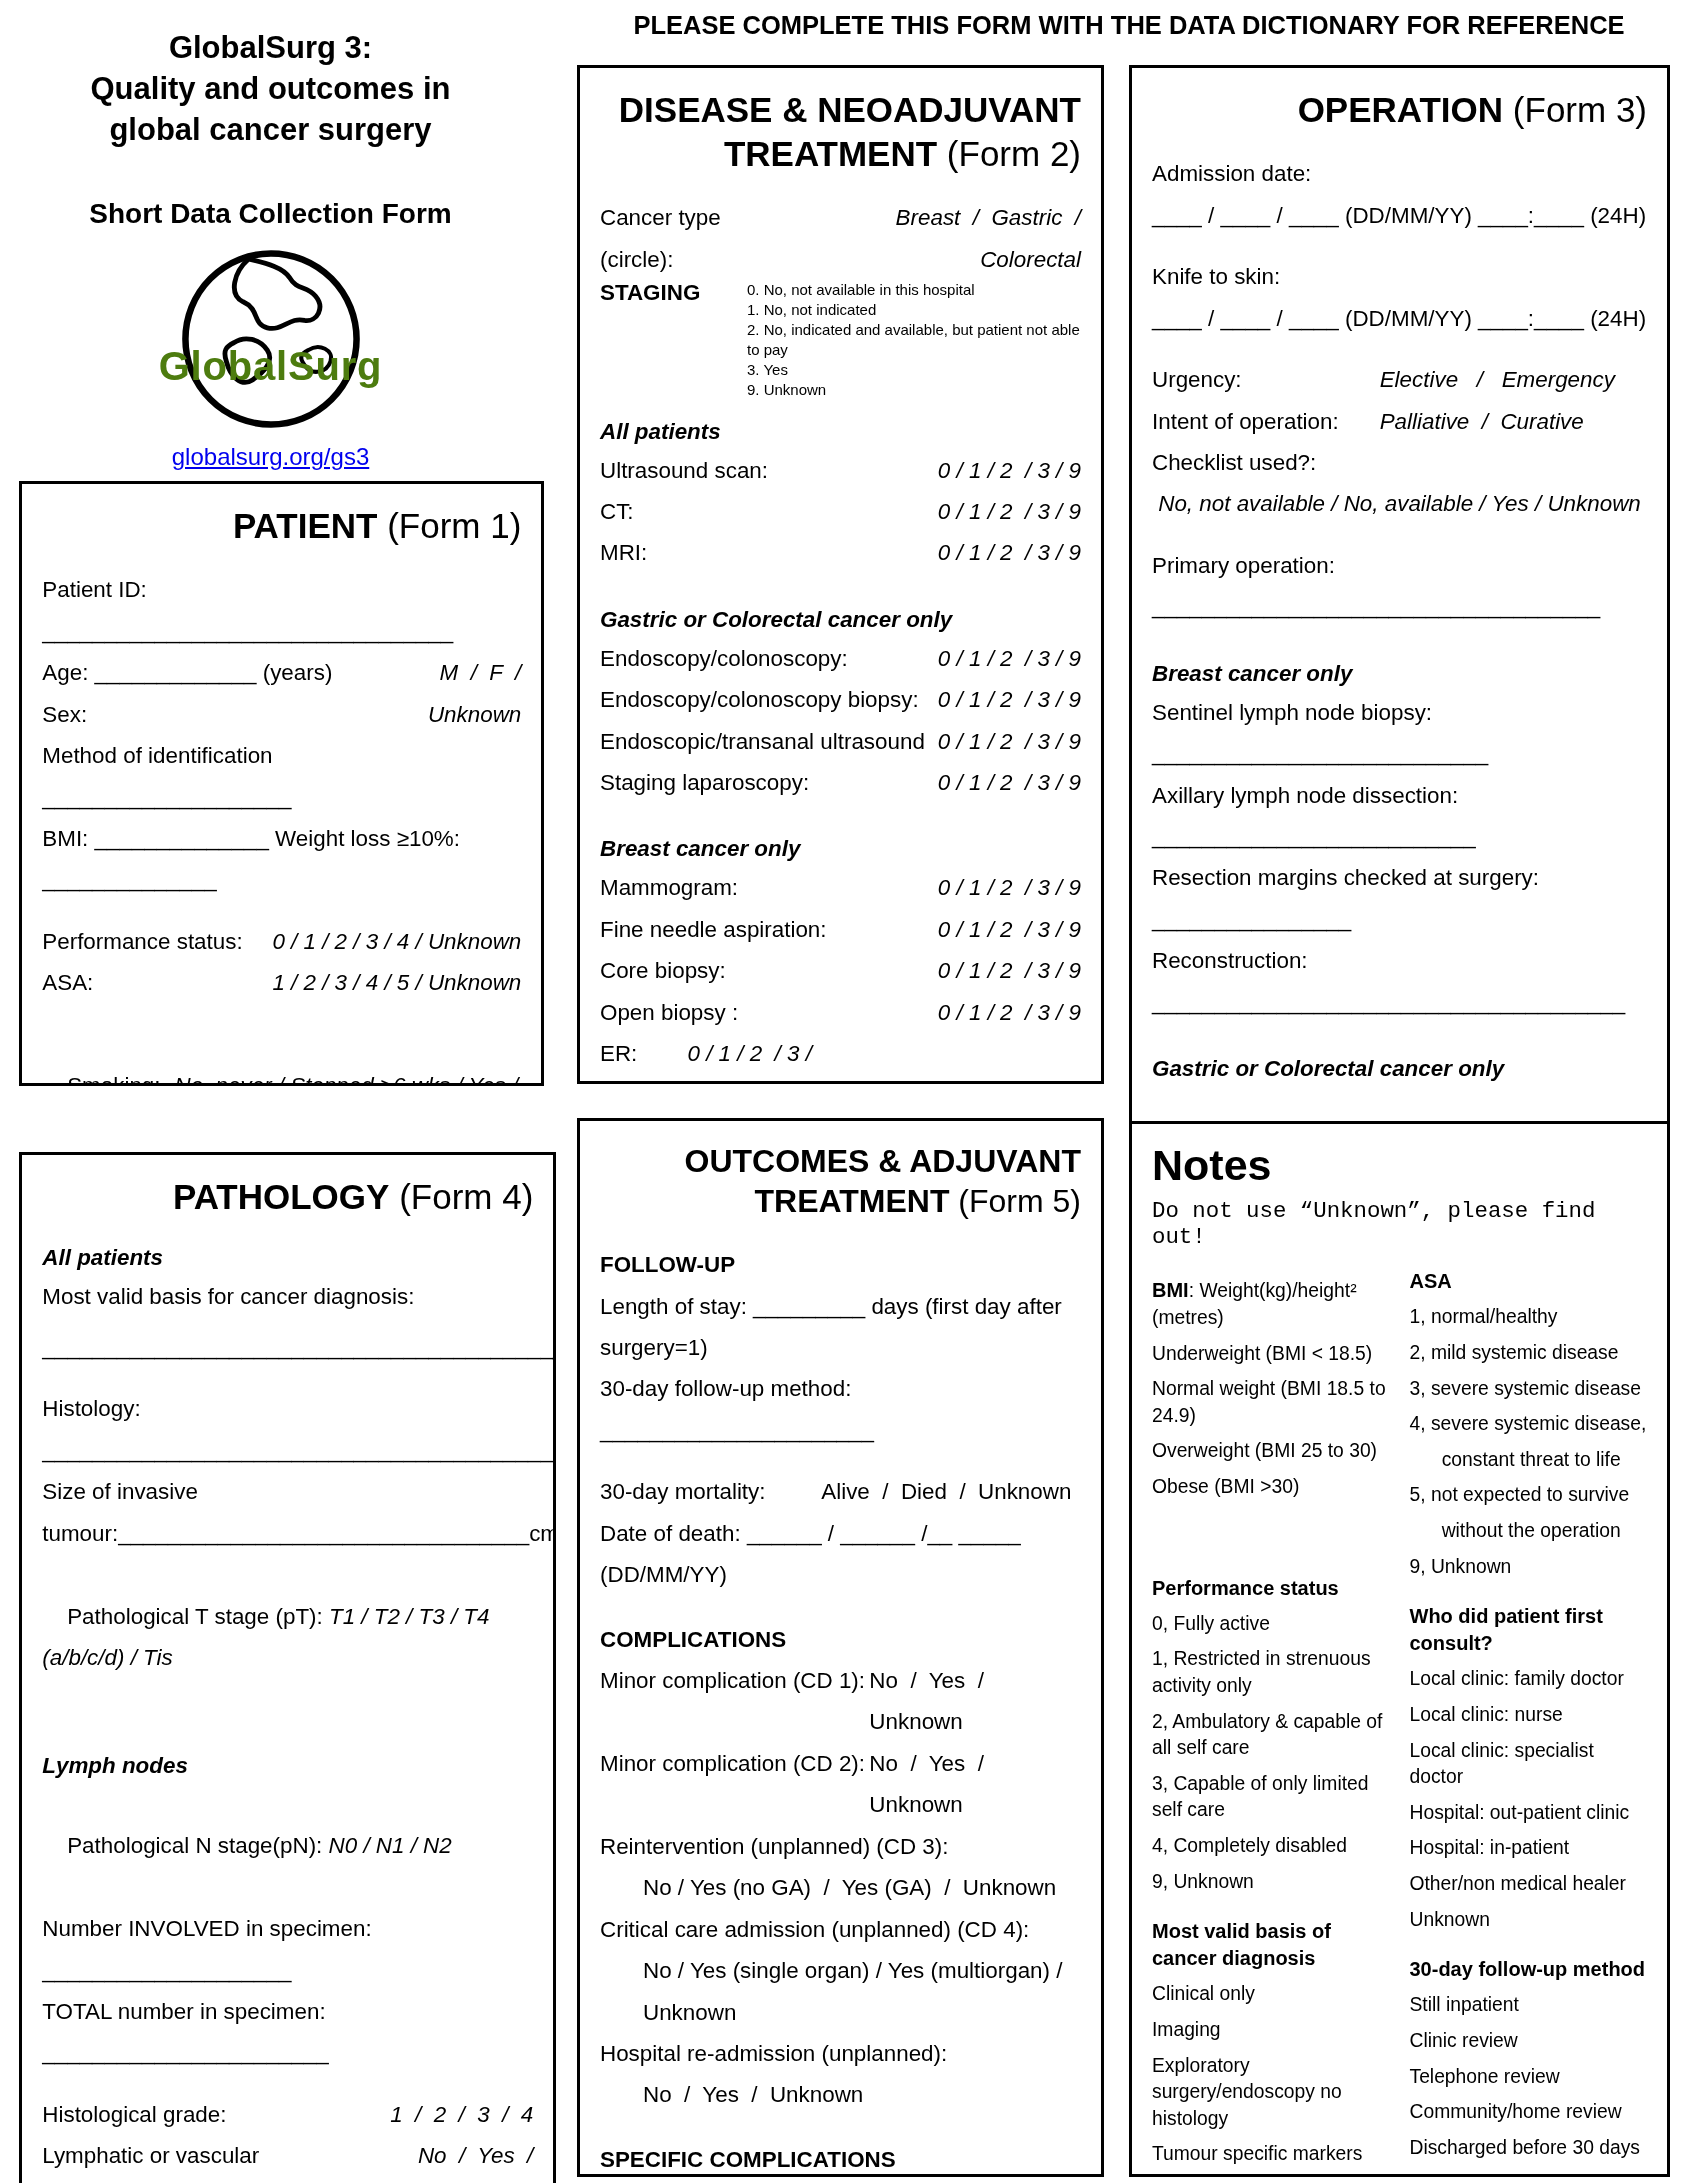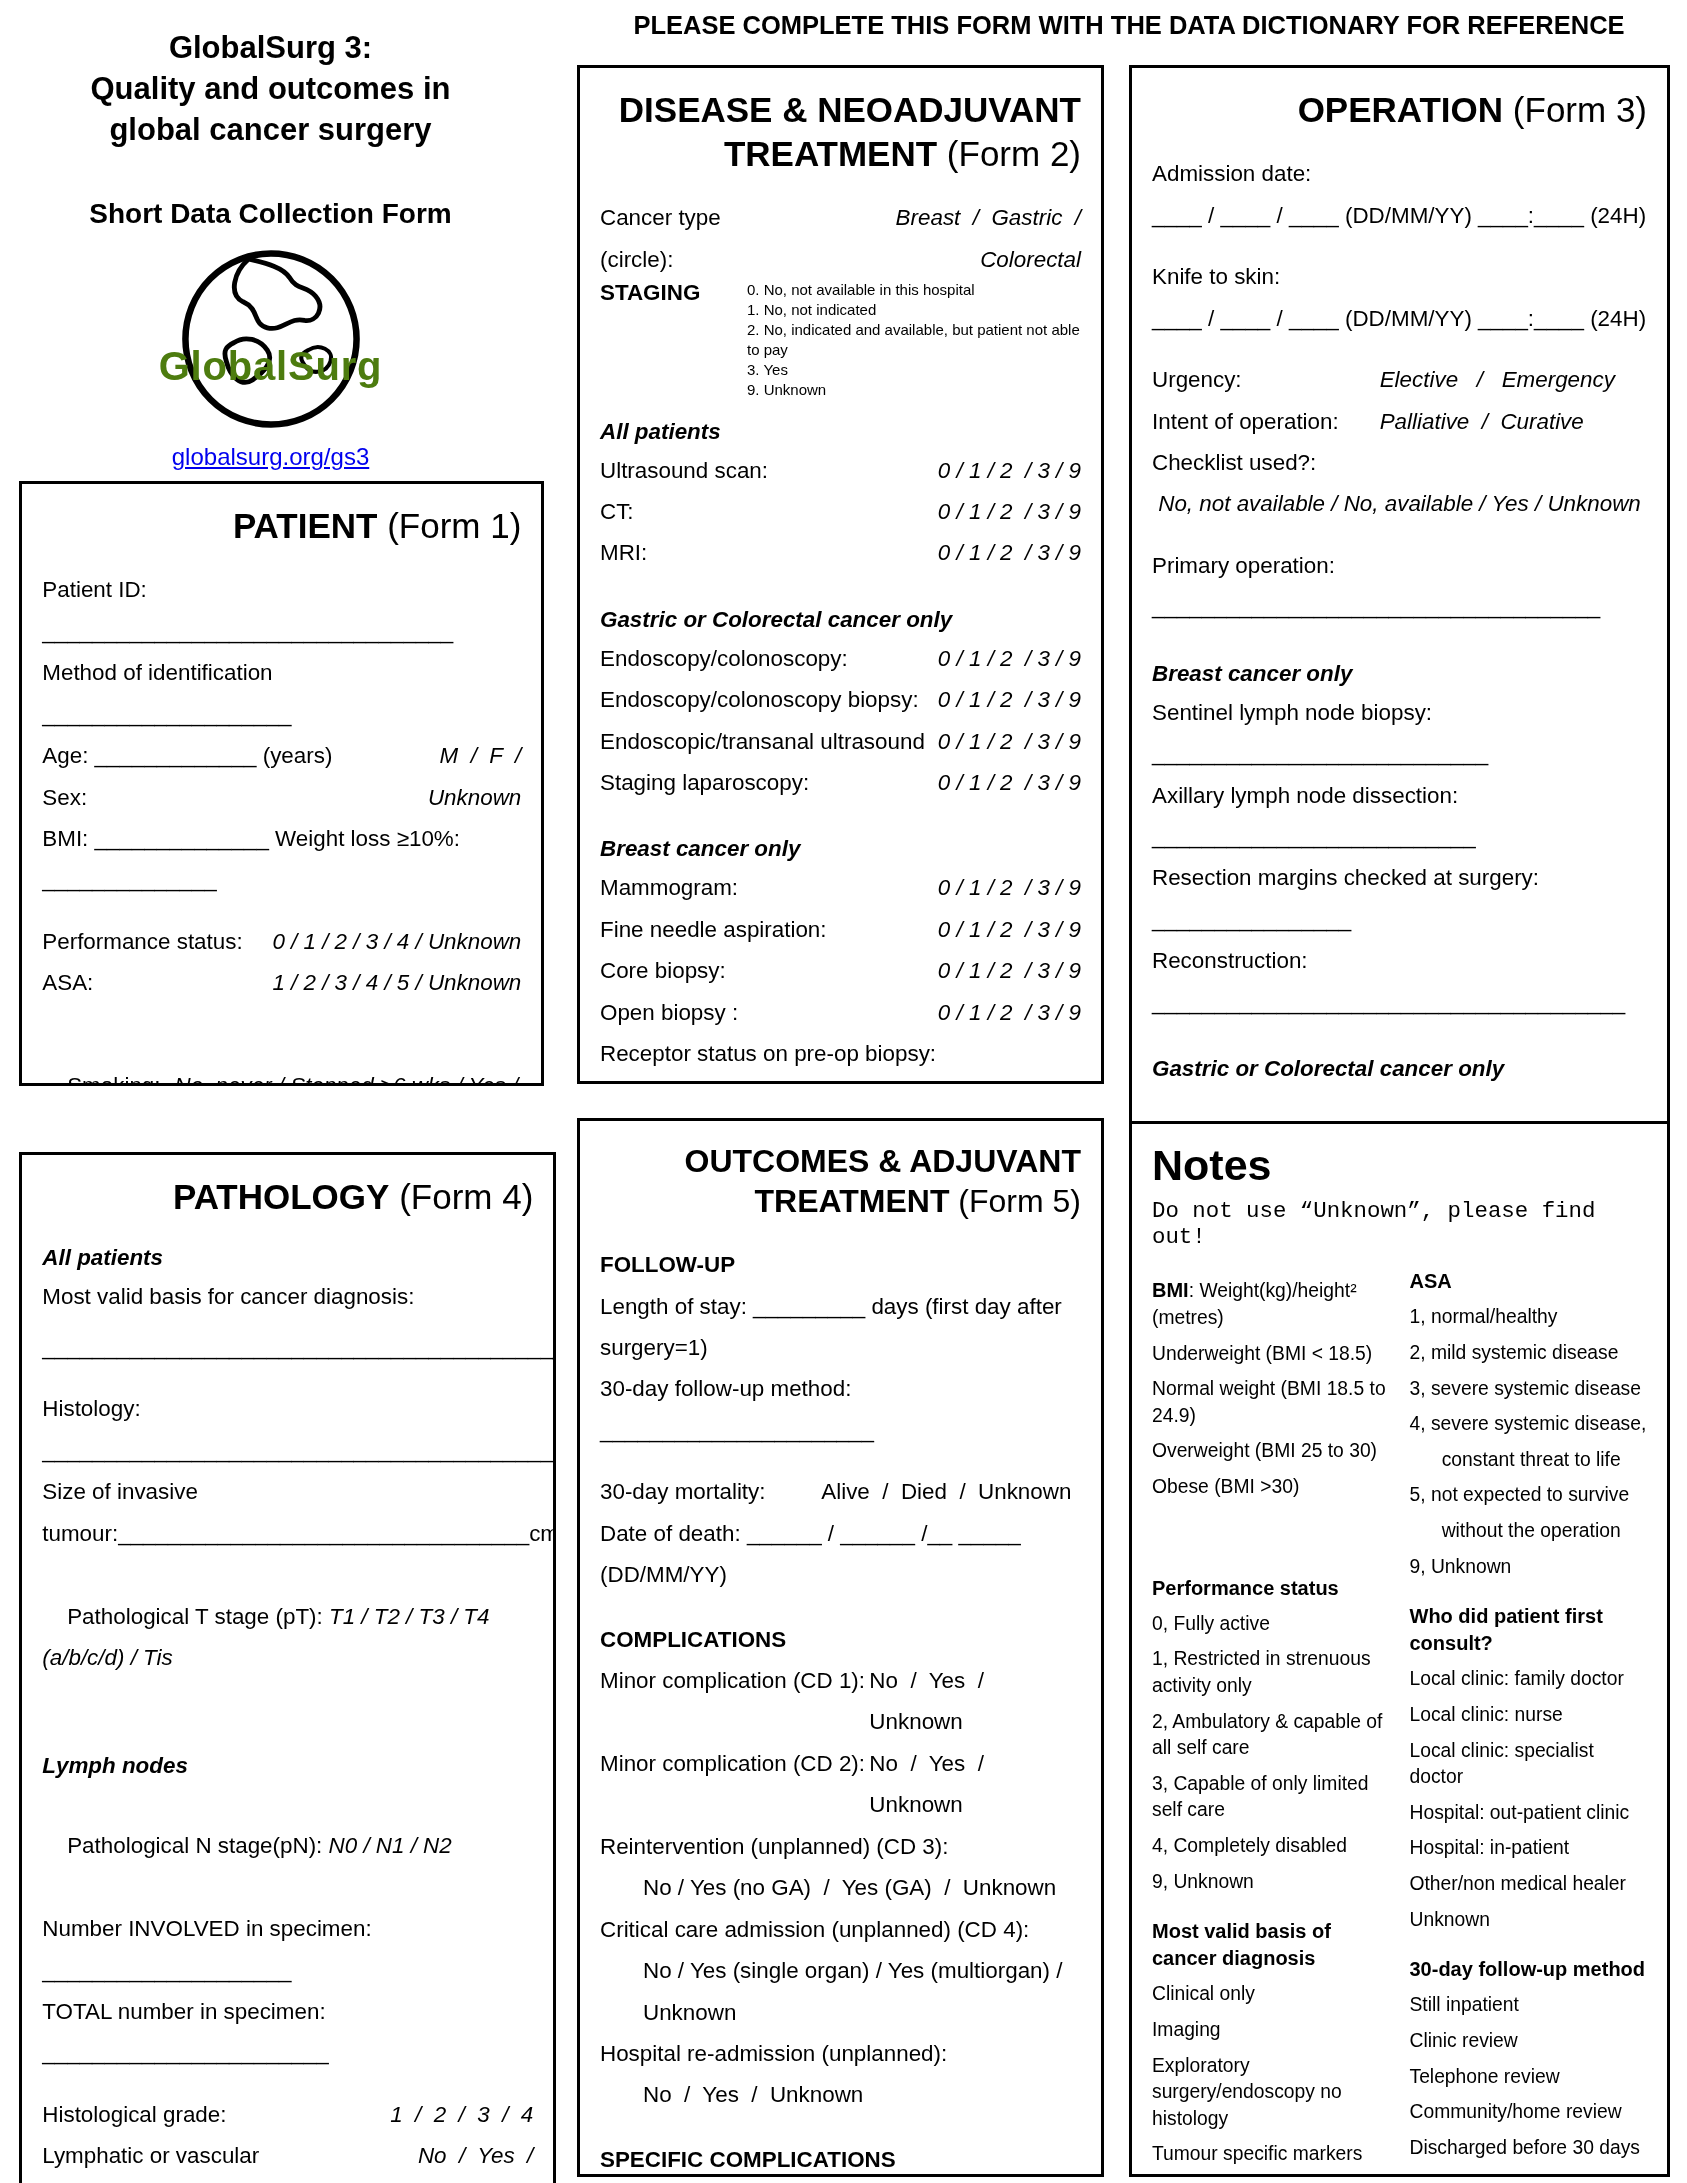--- a/index.html
+++ b/index.html
@@ -93,25 +93,25 @@
   <br>
   <a href="#" class="sitelink" style="color: rgb(0, 0, 238);">globalsurg.org/gs3</a>
 </div>
 
 <div class="panel" id="form1">
   <div class="p-title">
     <span class="t">PATIENT</span>
     <span class="n"> <span>(Form 1)</span></span>
   </div>
   <div class="row">Patient ID: _________________________________</div>
-  <div class="row">Method of identification ____________________</div>
   <div class="row opt">
     <span class="lbl">Age: _____________ (years)  Sex:</span>
     <span class="opts">M  /  F  /  Unknown</span>
   </div>
+  <div class="row">Method of identification ____________________</div>
   <div class="row">BMI: ______________ Weight loss ≥10%: ______________</div>
   <div class="sp"></div>
   <div class="row opt">
     <span class="lbl">Performance status:</span>
     <span class="opts">0 / 1 / 2 / 3 / 4 / Unknown</span>
   </div>
   <div class="row opt">
     <span class="lbl">ASA:</span>
     <span class="opts">1 / 2 / 3 / 4 / 5 / Unknown</span>
   </div>
@@ -182,21 +182,20 @@
     <span class="opts">0 / 1 / 2  / 3 / 9</span>
   </div>
   <div class="row opt">
     <span class="lbl">Core biopsy:</span>
     <span class="opts">0 / 1 / 2  / 3 / 9</span>
   </div>
   <div class="row opt">
     <span class="lbl">Open biopsy :</span>
     <span class="opts">0 / 1 / 2  / 3 / 9</span>
   </div>
-  <div class="row">Receptor status on pre-op biopsy:</div>
   <div class="flexside">
     <div class="leftcol">
       <div class="row rcpt">
         <span class="lbl">ER:</span>
         <span class="opts">0 / 1 / 2  / 3 / 9</span>
       </div>
 
     </div>
     <div class="rightcol legend" style="padding-top:28px">
       

